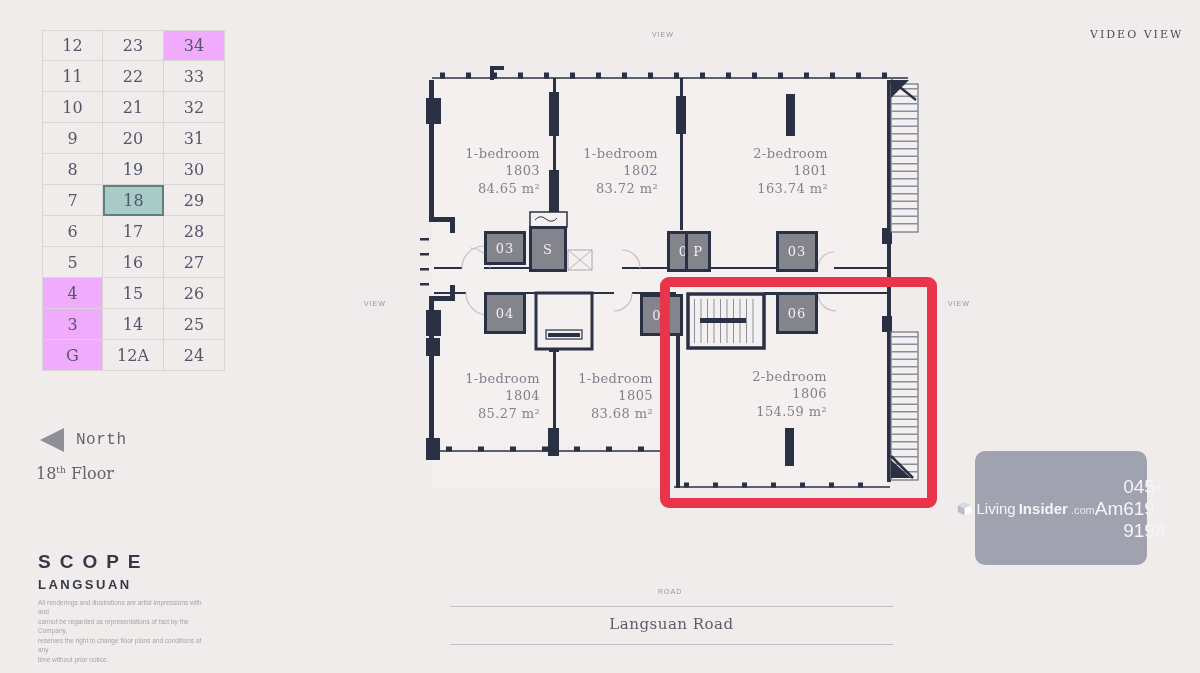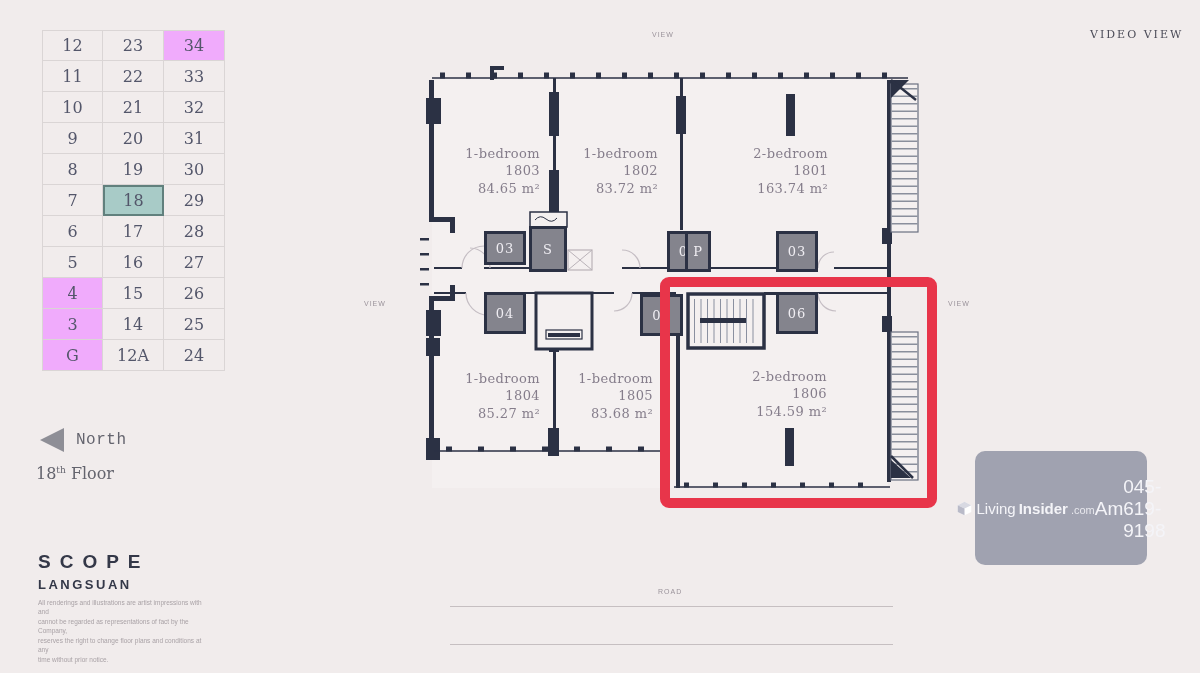--- a/index.html
+++ b/index.html
@@ -279,20 +279,21 @@
       <div class="unit-label" style="left: 727px; top: 368px; width: 100px;">
         <div>2-bedroom</div>
         <div>1806</div>
         <div>154.59 m²</div>
       </div>
     </div>
 
   <div class="red-box"></div>
 
   <div class="road-line" style="top:606px;"></div>
+  <div class="road-name">Langsuan Road</div>
   <div class="road-line" style="top:644px;"></div>
 
   <div class="watermark">
     <div class="wm-logo-row">
       <svg class="wm-house" viewBox="0 0 20 20">
         <path d="M10 1 L19 5.5 L19 14.5 L10 19 L1 14.5 L1 5.5 Z" fill="#ffffff"></path>
         <path d="M10 1 L19 5.5 L10 10 L1 5.5 Z" fill="#d8d9e2"></path>
         <path d="M10 10 L10 19 L1 14.5 L1 5.5 Z" fill="#b9bac8"></path>
       </svg>
       <span class="wm-living">Living</span>

